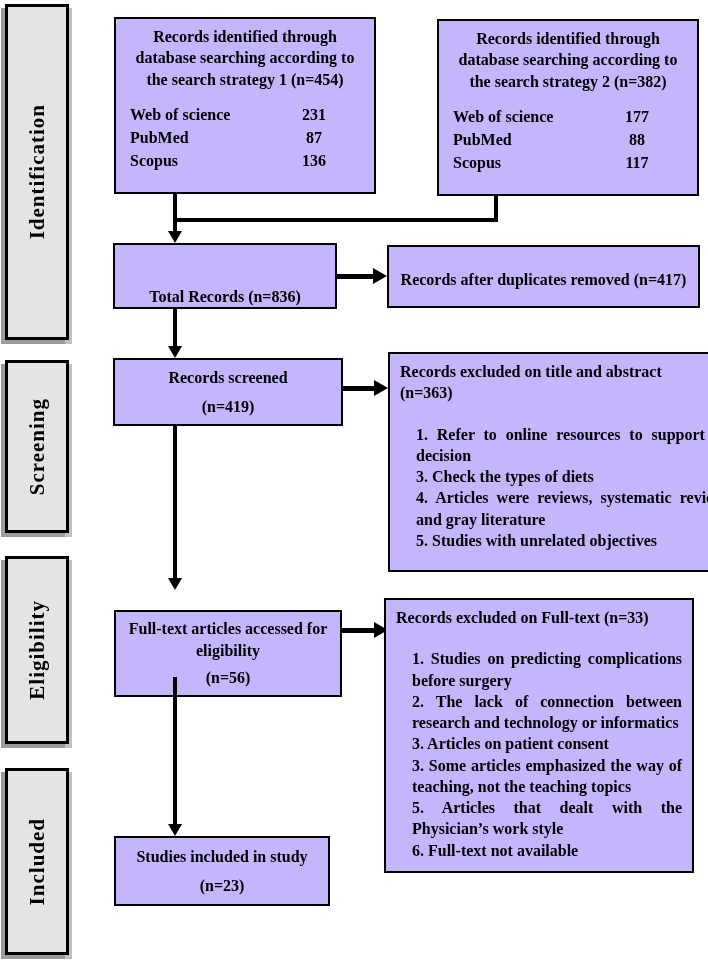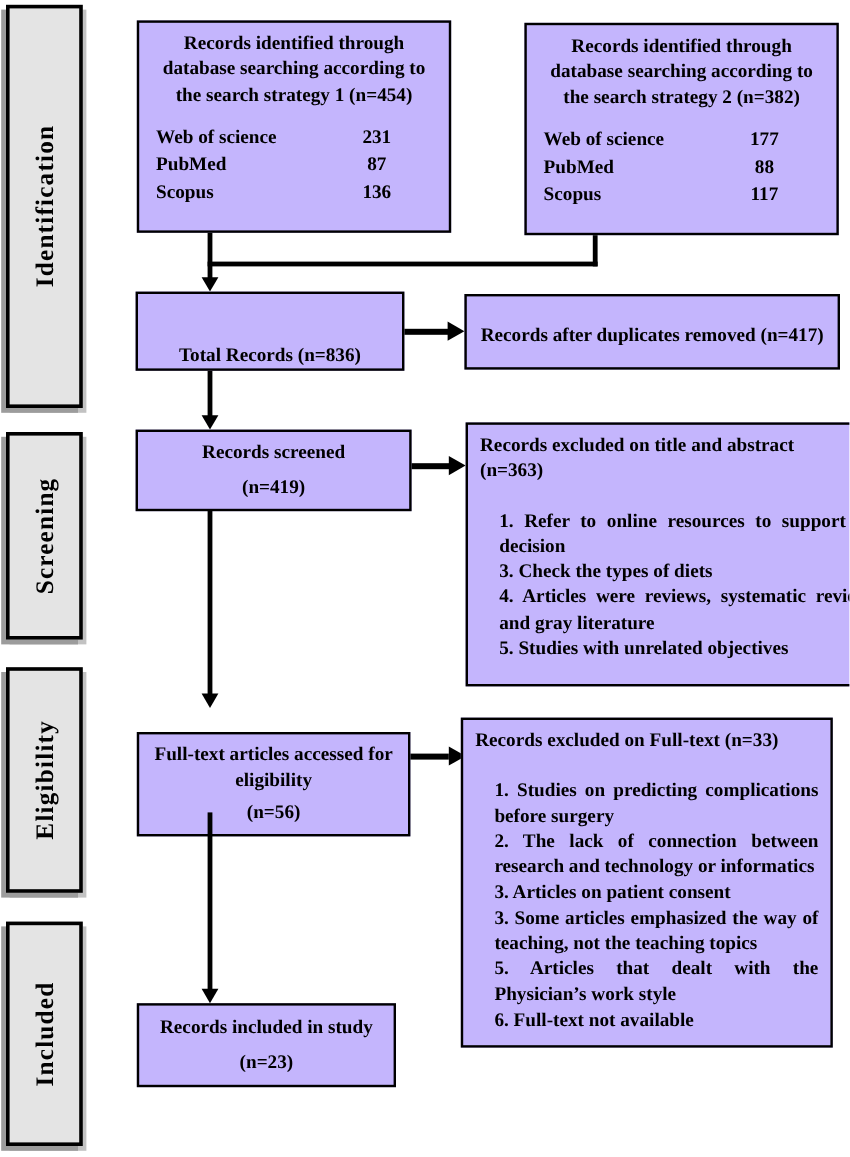--- a/index.html
+++ b/index.html
@@ -155,17 +155,17 @@
     <div class="reason">3. Articles on patient consent</div>
     <div class="reason">3. Some articles emphasized the way of teaching, not the teaching topics</div>
     <div class="reason">5. Articles that dealt with the Physician’s work style</div>
     <div class="reason">6. Full-text not available</div>
   </div>
 
   <div class="vline" style="left:173px;top:677px;width:4px;height:148px;"></div>
   <div class="arrow-down" style="left:168px;top:824px;"></div>
 
   <div class="box center" style="left:114px;top:836px;width:216px;height:70px;justify-content:space-evenly;">
-    <div>Records included in study</div>
+    <div>Studies included in study</div>
     <div>(n=23)</div>
   </div>
 
 </div>
 
 </body></html>

